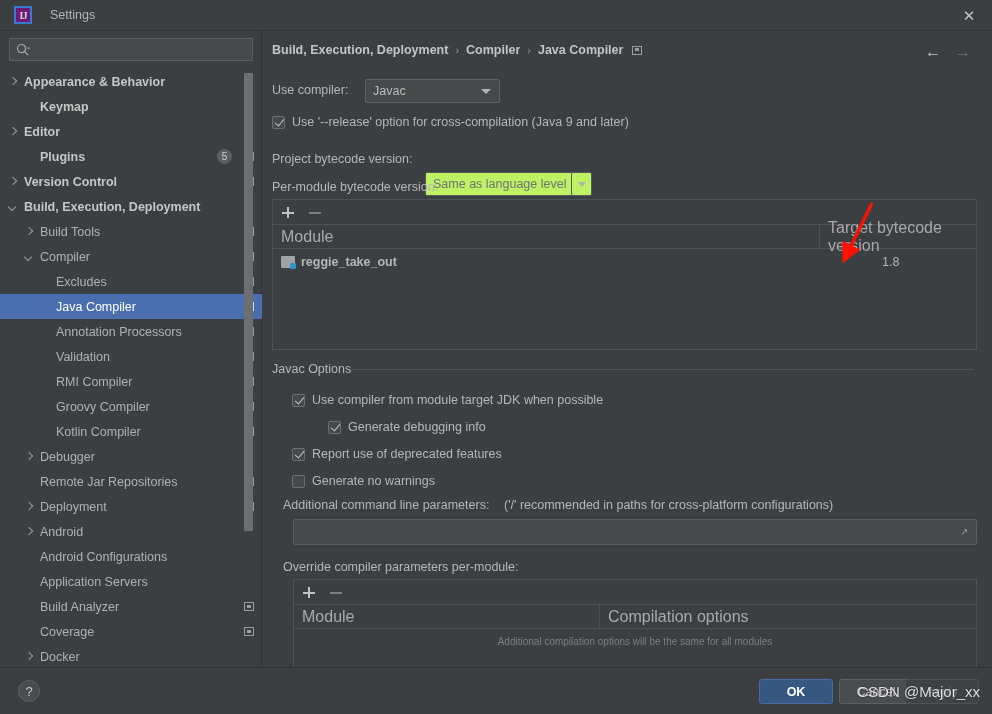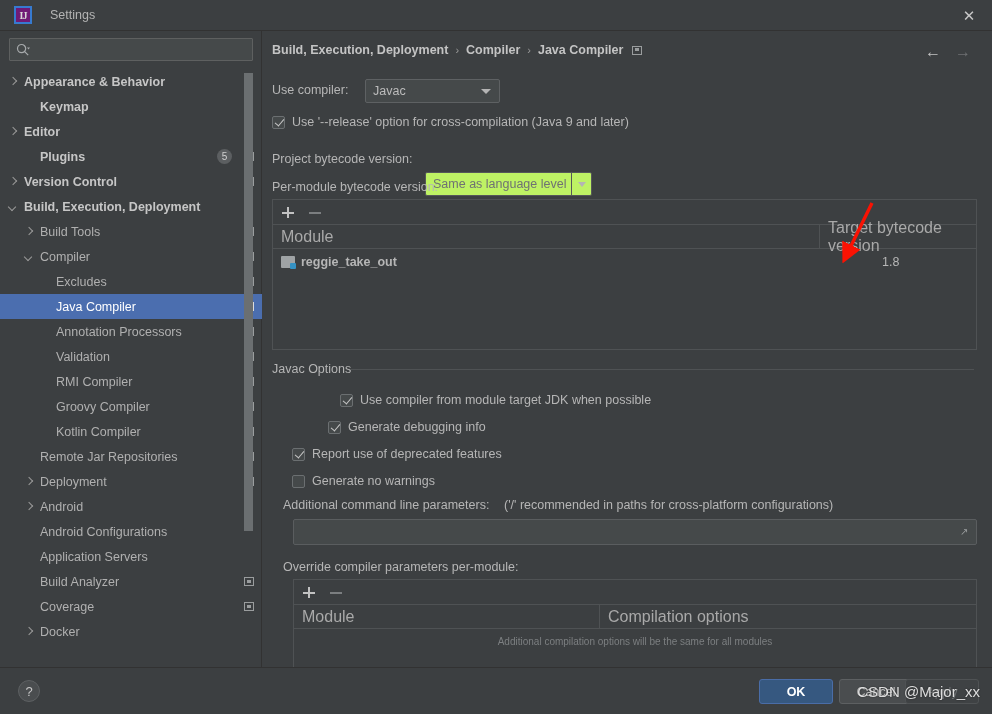--- a/index.html
+++ b/index.html
@@ -346,20 +346,24 @@
           <span class="arrow none"></span>
           <span class="tree-label">Groovy Compiler</span>
           <span class="mod-icon"></span>
         </div>
         <div class="tree-row" style="padding-left: 40px;">
           <span class="arrow none"></span>
           <span class="tree-label">Kotlin Compiler</span>
           <span class="mod-icon"></span>
         </div>
         <div class="tree-row" style="padding-left: 24px;">
+          <span class="arrow "></span>
+          <span class="tree-label">Debugger</span>
+        </div>
+        <div class="tree-row" style="padding-left: 24px;">
           <span class="arrow none"></span>
           <span class="tree-label">Remote Jar Repositories</span>
           <span class="mod-icon"></span>
         </div>
         <div class="tree-row" style="padding-left: 24px;">
           <span class="arrow "></span>
           <span class="tree-label">Deployment</span>
           <span class="mod-icon"></span>
         </div>
         <div class="tree-row" style="padding-left: 24px;">
@@ -443,21 +447,21 @@
       <div class="trow">
         <span class="module-icon"></span>
         <span class="module-name">reggie_take_out</span>
         <span class="cellval" style="position:absolute; left:609px;">1.8</span>
       </div>
     </div>
 
     <div class="groupbox-title" style="left:9px; top:331px;">Javac Options</div>
     <div class="groupbox-line" style="left:88px; top:338px; width:623px;"></div>
 
-    <div class="cb checked" style="position:absolute; left:29px; top:362px;margin-left:48px;">
+    <div class="cb checked" style="position:absolute; left:29px; top:362px;">
       <span class="box"></span>
       <span class="cbtext">Use compiler from module target JDK when possible</span>
     </div>
     <div class="cb checked" style="position:absolute; left:29px; top:389px;padding-left:36px;">
       <span class="box"></span>
       <span class="cbtext">Generate debugging info</span>
     </div>
     <div class="cb checked" style="position:absolute; left:29px; top:416px;">
       <span class="box"></span>
       <span class="cbtext">Report use of deprecated features</span>

